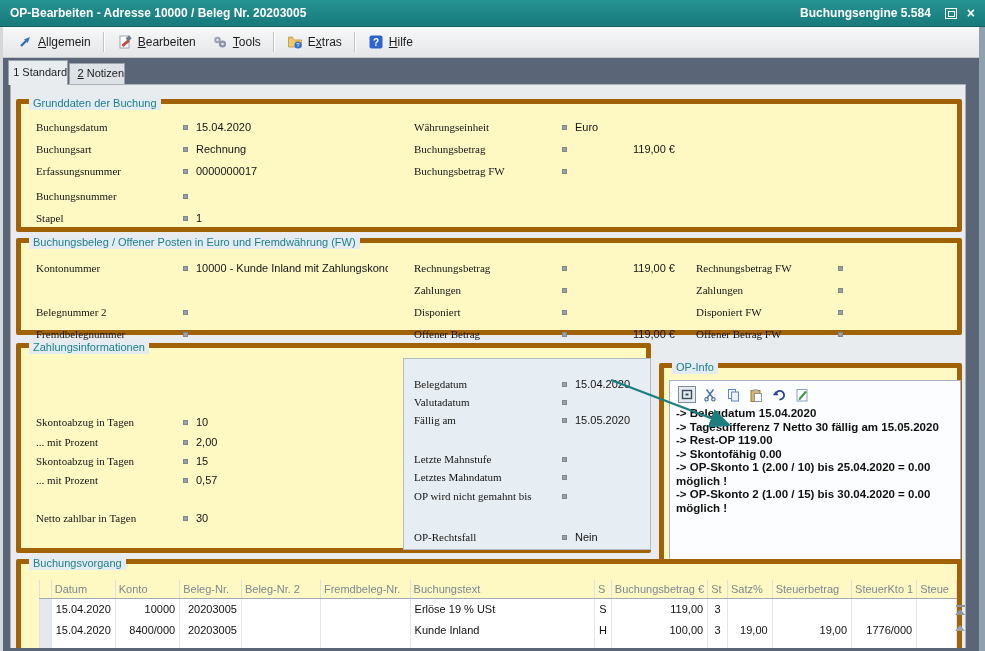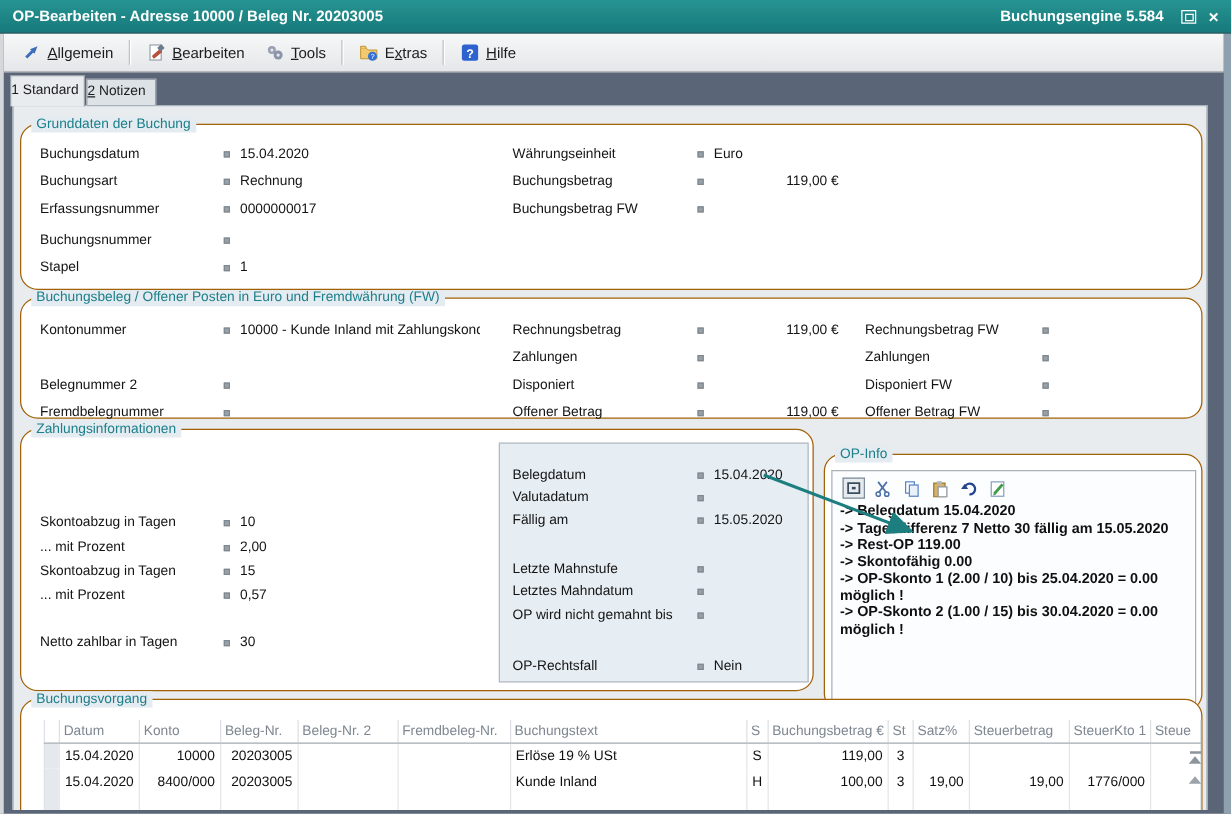--- a/index.html
+++ b/index.html
@@ -25,38 +25,38 @@
   .menu-item .ul { text-decoration:underline; }
   .msep { width:2px; height:20px; border-left:1px solid #bfc3c7; border-right:1px solid #ffffff; margin:0 4px; }
   .micon { width:16px; height:16px; flex:none; }
 
   
   .strip-left { position:absolute; left:0; top:27px; width:3px; height:624px; background:#d5d8db; }
   .strip-right { position:absolute; left:979px; top:27px; width:6px; height:624px; background:#8fa0af; }
 
   
   .tab { position:absolute; border:1px solid #99a1ab; border-bottom:none; font-size:11px; color:#1c1c1c;
-    text-align:left; }
+    text-align:right; }
   .tab-active { left:8px; top:60px; width:60px; height:25px; background:#e8ecef; z-index:3; padding-top:5px; }
   .tab-idle { left:69px; top:63px; width:56px; height:21px; background:#dde2e6; padding-top:3px; }
   .tab .ul { text-decoration:underline; }
 
   
   .page { position:absolute; left:10px; top:84px; width:956px; height:564px; background:#e8ecef;
     border:1px solid #aab2bb; border-bottom:none; overflow:hidden; z-index:2; }
 
   
-  .grp { position:absolute; border:1px solid #a16207; border-radius:14px; background:#ffffff; }
+  .grp { position:absolute; border:5px solid #a16207; border-radius:2px; background:#fef9c3; }
   .grp-title { position:absolute; top:-7px; left:8px; padding:0 4px; background:#e4ebf1;
     color:#1c7f89; font-size:11px; line-height:13px; white-space:nowrap; }
 
   
   .fld { position:absolute; display:flex; align-items:center; height:14px; font-size:11px;
     color:#141414; white-space:nowrap; }
-  .flabel { flex:none; }
+  .flabel { flex:none;font-family:Liberation Serif, serif; }
   .bullet { width:5px; height:5px; background:#99a1a8; border:1px solid #80888f; margin-right:8px; flex:none; }
   .ca { left:15px; }  .ca .flabel { width:147px; }
   .cb { left:393px; } .cb .flabel { width:148px; }
   .cc { left:675px; } .cc .flabel { width:142px; }
   .amt { display:inline-block; width:100px; text-align:right; }
   .clip { display:inline-block; max-width:192px; overflow:hidden; }
 
   .subpanel { position:absolute; left:382px; top:10px; width:248px; height:192px;
     border:1px solid #b3bac2; background:#e6edf3; }
 

